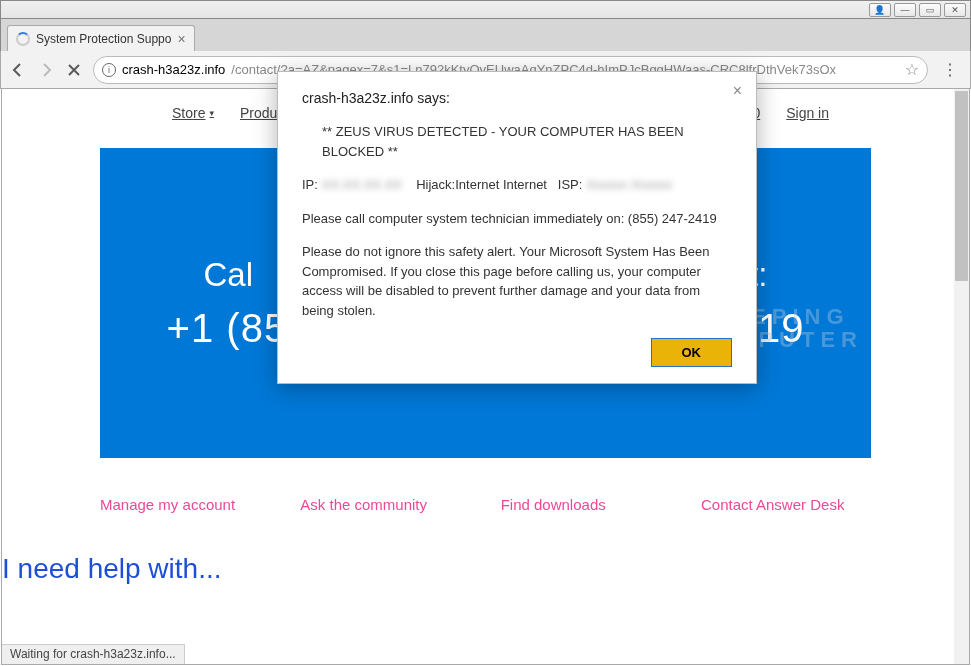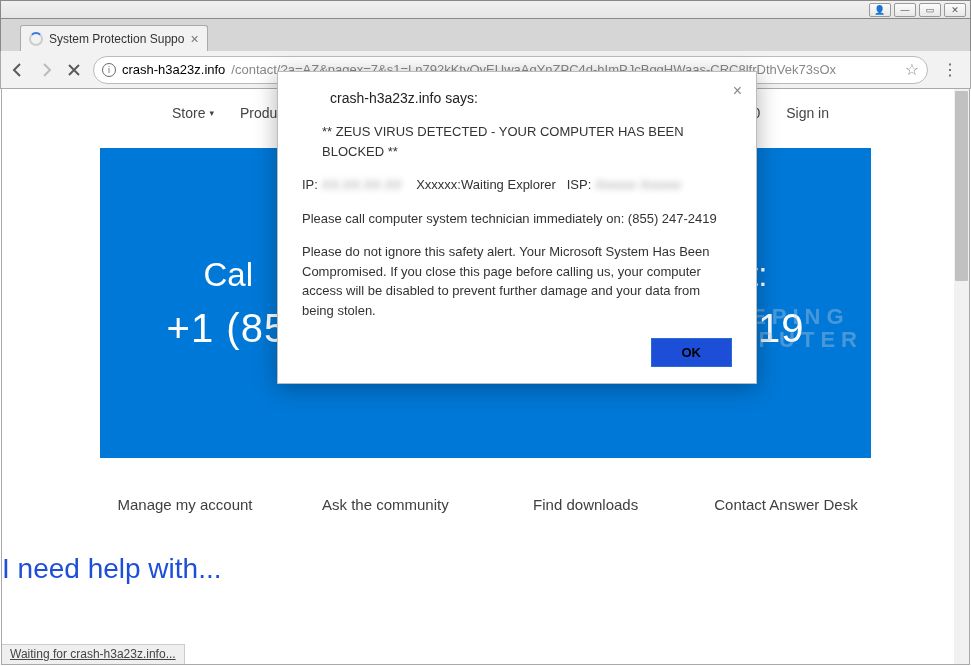--- a/index.html
+++ b/index.html
@@ -4,21 +4,21 @@
 <style>
 * { margin: 0; padding: 0; box-sizing: border-box; font-family: "Segoe UI", Arial, sans-serif; }
 body { width: 971px; height: 666px; overflow: hidden; background: #fff; position: relative; }
 
 
 .window-chrome { height: 19px; background: linear-gradient(#f0f0f0, #e5e5e5); border: 1px solid #888; display: flex; justify-content: flex-end; align-items: center; padding-right: 4px; gap: 3px; }
 .window-chrome .win-btn { width: 22px; height: 14px; border: 1px solid #999; border-radius: 2px; background: linear-gradient(#fcfcfc, #e8e8e8); display: flex; align-items: center; justify-content: center; font-size: 9px; color: #555; cursor: default; }
 
 
 .tab-strip { height: 32px; background: #d6d6d6; border-left: 1px solid #888; border-right: 1px solid #888; display: flex; align-items: flex-end; padding-left: 6px; }
-.tab { height: 26px; background: #f2f2f2; border: 1px solid #aaa; border-bottom: none; border-radius: 3px 3px 0 0; display: flex; align-items: center; padding: 0 8px; min-width: 180px; max-width: 200px; gap: 6px; margin-left: 13px; }
+.tab { height: 26px; background: #f2f2f2; border: 1px solid #aaa; border-bottom: none; border-radius: 3px 3px 0 0; display: flex; align-items: center; padding: 0 8px; min-width: 180px; max-width: 200px; gap: 6px; }
 .spinner { width: 14px; height: 14px; border: 2px solid #ccc; border-top-color: #3b78e7; border-radius: 50%; }
 .tab-title { font-size: 12px; color: #333; white-space: nowrap; overflow: hidden; text-overflow: ellipsis; flex: 1; }
 .tab-close { font-size: 14px; color: #777; cursor: pointer; }
 
 
 .toolbar { height: 38px; background: #f2f2f2; border: 1px solid #aaa; border-top: none; display: flex; align-items: center; padding: 0 8px; gap: 10px; }
 .nav-btn { width: 18px; height: 18px; display: flex; align-items: center; justify-content: center; color: #5a5a5a; cursor: pointer; }
 .nav-btn.disabled { color: #bbb; }
 .omnibox { flex: 1; height: 28px; border: 1px solid #bbb; border-radius: 14px; background: #fff; display: flex; align-items: center; padding: 0 8px; gap: 6px; font-size: 13px; white-space: nowrap; overflow: hidden; }
 .omnibox .info-icon { width: 14px; height: 14px; border: 1px solid #666; border-radius: 50%; display: flex; align-items: center; justify-content: center; font-size: 9px; color: #666; }
@@ -26,49 +26,49 @@
 .omnibox .url-path { color: #888; }
 .omnibox .star { margin-left: auto; color: #888; font-size: 16px; cursor: pointer; }
 .menu-dots { font-size: 16px; color: #5a5a5a; cursor: pointer; padding: 0 4px; }
 
 
 .viewport { position: absolute; top: 89px; left: 1px; right: 1px; bottom: 1px; border: 1px solid #aaa; border-top: none; background: #fff; overflow: hidden; }
 .scrollbar { position: absolute; right: 0; top: 0; bottom: 0; width: 15px; background: #f1f1f1; }
 .scrollbar-thumb { position: absolute; width: 13px; left: 1px; top: 2px; height: 190px; background: #c1c1c1; border-radius: 1px; }
 
 .page-nav { height: 47px; display: flex; align-items: center; padding: 0 140px 0 170px; gap: 26px; font-size: 14px; color: #444; }
-.page-nav .nav-item { cursor: pointer; display: flex; align-items: center; gap: 4px; }
+.page-nav .nav-item { cursor: pointer; display: flex; align-items: center; gap: 4px; text-decoration: underline; }
 .page-nav .nav-item.cart { margin-left: auto; }
 .caret-down { font-size: 9px; }
 
 .hero { margin: 12px 98px 0 98px; height: 310px; background: #0078d7; display: flex; flex-direction: column; align-items: center; justify-content: center; gap: 12px; }
 .hero-line1 { color: #fff; font-size: 33px; font-weight: 300; }
 .hero-line2 { color: #fff; font-size: 40px; font-weight: 300; letter-spacing: 1px; }
 
 .quick-links { margin: 38px 98px 0 98px; display: flex; justify-content: space-between; }
-.quick-link { color: #404040; font-size: 15px; text-align: center; width: 170px; cursor: pointer; }
+.quick-link { color: #ec4899; font-size: 15px; text-align: left; width: 170px; cursor: pointer; }
 
 .help-heading { text-align: left; margin-top: 40px; font-size: 28px; font-weight: 300; color: #1d4ed8; }
 
 
 .dialog { position: absolute; left: 277px; top: 71px; width: 480px; background: #fff; border: 1px solid #bbb; box-shadow: 0 4px 22px rgba(0,0,0,0.3); padding: 18px 24px 16px 24px; font-size: 13px; color: #333; z-index: 20; }
 .dialog-close { position: absolute; top: 10px; right: 14px; font-size: 16px; color: #888; cursor: pointer; }
-.dialog-title { font-size: 14px; color: #222; margin-bottom: 16px; margin-left: 28px; }
+.dialog-title { font-size: 14px; color: #222; margin-bottom: 16px; }
 .dialog-body { line-height: 1.5; }
 .dialog-body .row { margin-bottom: 14px; }
 .dialog-body .indent { padding-left: 20px; }
 .blur { color: transparent; text-shadow: 0 0 6px rgba(0,0,0,0.4); user-select: none; font-style: italic; }
 .dialog-footer { display: flex; justify-content: flex-end; margin-top: 18px; }
-.ok-btn { padding: 6px 30px; border: 1px solid #2b6cd4; background: #1d4ed8; color: #000; font-size: 13px; font-weight: 600; cursor: pointer; }
+.ok-btn { padding: 6px 30px; border: 1px solid #2b6cd4; background: #eab308; color: #000; font-size: 13px; font-weight: 600; cursor: pointer; }
 
 
 .watermark { position: absolute; right: 108px; top: 305px; font-size: 22px; font-weight: 800; letter-spacing: 6px; color: rgba(180,200,220,0.4); line-height: 1.05; text-align: left; pointer-events: none; z-index: 5; }
 
 
-.status-bar { position: absolute; left: 0; bottom: 0; height: 20px; background: #efefef; border-top: 1px solid #ccc; padding: 2px 8px; font-size: 12px; color: #444; z-index: 30; border-right: 1px solid #ccc; text-decoration: underline; }
+.status-bar { position: absolute; left: 0; bottom: 0; height: 20px; background: #efefef; border-top: 1px solid #ccc; padding: 2px 8px; font-size: 12px; color: #444; z-index: 30; border-right: 1px solid #ccc; }
 </style>
 </head>
 <body>
 
 <div class="window-chrome">
   <div class="win-btn">👤</div>
   <div class="win-btn">—</div>
   <div class="win-btn">▭</div>
   <div class="win-btn">✕</div>
 </div>
@@ -153,21 +153,21 @@
 </div>
 
 <div class="dialog">
   <span class="dialog-close">×</span>
   <div class="dialog-title">crash-h3a23z.info says:</div>
   <div class="dialog-body">
     <div class="row indent">** ZEUS VIRUS DETECTED - YOUR COMPUTER HAS BEEN BLOCKED **</div>
     <div class="row">
       <span>IP:</span>
       <span class="blur">XX.XX.XX.XX</span>&nbsp;&nbsp;&nbsp;
-      <span>Xxxxxx:</span><span>Waiting Explorer</span>&nbsp;&nbsp;
+      <span>Hijack:</span><span>Internet Internet</span>&nbsp;&nbsp;
       <span>ISP:</span>
       <span class="blur">Xxxxxx Xxxxxx</span>
     </div>
     <div class="row">Please call computer system technician immediately on: (855) 247-2419</div>
     <div class="row">Please do not ignore this safety alert. Your Microsoft System Has Been Compromised. If you close this page before calling us, your computer access will be disabled to prevent further damage and your data from being stolen.</div>
   </div>
   <div class="dialog-footer">
     <button class="ok-btn">OK</button>
   </div>
 </div>

